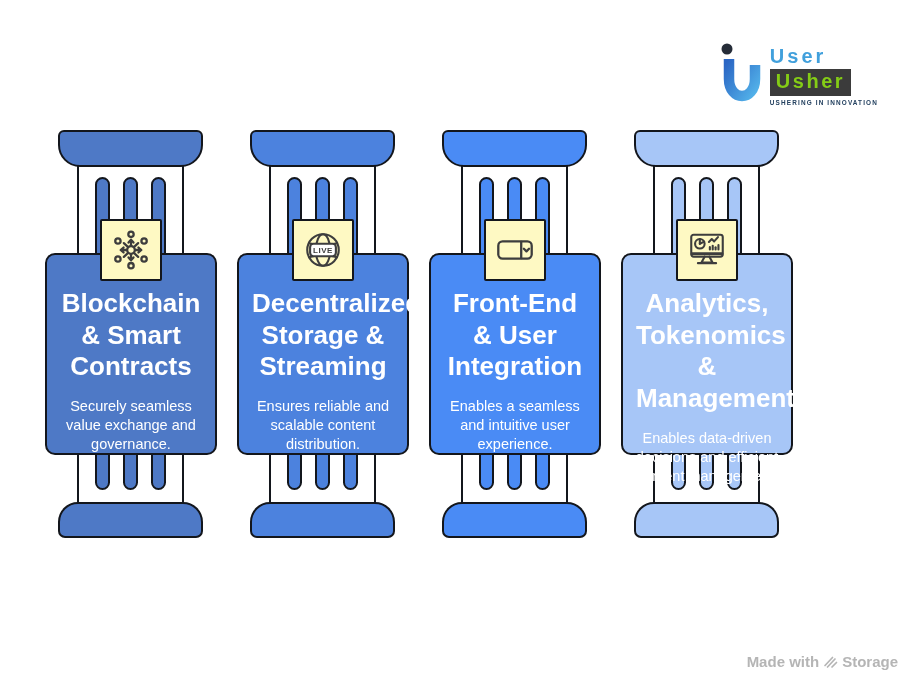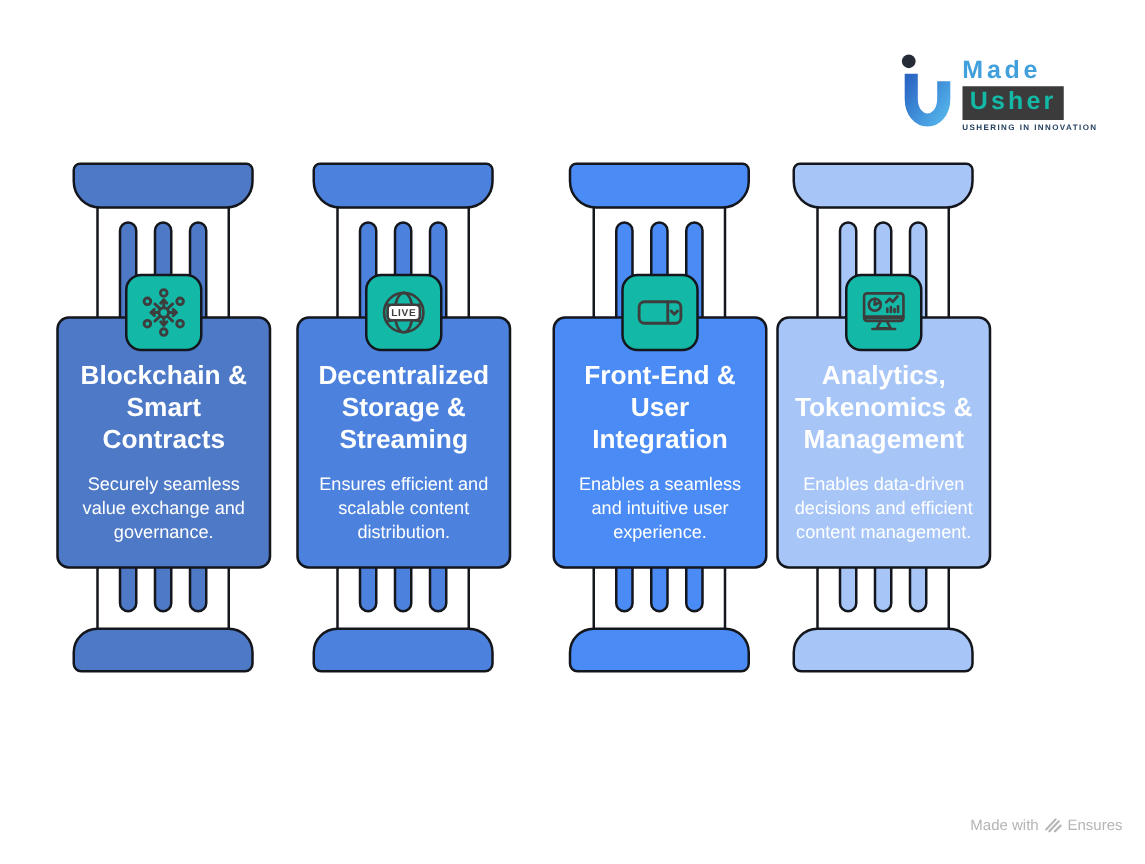--- a/index.html
+++ b/index.html
@@ -6,71 +6,71 @@
   html,body { background:#fff; }
   .canvas {
     position:relative; width:916px; height:691px; background:#ffffff;
     font-family:"Liberation Sans", sans-serif; overflow:hidden;
   }
 
   
   .logo { position:absolute; top:40px; right:38px; display:flex; align-items:flex-start; gap:5px; }
   .logo-text { display:flex; flex-direction:column; align-items:flex-start; padding-top:6px; }
   .logo-idea { font-size:20px; font-weight:bold; color:#41A0DC; letter-spacing:3px; line-height:1; }
-  .logo-usher-box { margin-top:3px; background:#3b3b3b; color:#14b8a6; font-size:20px; font-weight:bold;
+  .logo-usher-box { margin-top:3px; background:#3b3b3b; color:#84cc16; font-size:20px; font-weight:bold;
                     letter-spacing:2.5px; line-height:1.15; padding:1px 6px 3px 6px; }
   .logo-tagline { margin-top:3px; font-size:6.4px; font-weight:bold; color:#23405f; letter-spacing:1.15px; }
 
   
   .pillar { position:absolute; top:130px; width:172px; height:408px; }
-  .pillar-1 { left:45px; }  .pillar-2 { left:237px; }  .pillar-3 { left:442px; }  .pillar-4 { left:621px; }
+  .pillar-1 { left:45px; }  .pillar-2 { left:237px; }  .pillar-3 { left:429px; }  .pillar-4 { left:621px; }
 
   .capital { position:absolute; left:13px; top:0; width:145px; height:37px;
              background:var(--pc); border:2px solid #13161c; border-radius:6px 6px 22px 22px; z-index:3; }
   .shaft   { position:absolute; left:32px; top:33px; width:107px; height:342px;
              background:#fff; border-left:2px solid #13161c; border-right:2px solid #13161c; z-index:1; }
   .flute   { position:absolute; top:47px; width:15px; height:313px;
              background:var(--pc); border:2px solid #13161c; border-radius:9px; z-index:2; }
   .flute.f1 { left:50px; } .flute.f2 { left:78px; } .flute.f3 { left:106px; }
   .base    { position:absolute; left:13px; top:372px; width:145px; height:36px;
              background:var(--pc); border:2px solid #13161c; border-radius:20px 20px 7px 7px; z-index:3; }
 
   .card { position:absolute; left:0; top:123px; width:172px; height:202px;
           background:var(--pc); border:2px solid #13161c; border-radius:10px; z-index:4;
           text-align:center; color:#fff; }
-  .card-title { margin:33px 13px 0 13px; font-size:21px; font-weight:bold; line-height:1.22; }
+  .card-title { margin:33px 13px 0 13px; font-size:26px; font-weight:bold; line-height:1.22; }
   .card-desc  { margin:14px 9px 0 9px; font-size:14.5px; line-height:1.32; }
 
   .icon-box { position:absolute; left:55px; top:89px; width:62px; height:62px;
-              background:#14b8a6; border:2.5px solid #13161c; border-radius:13px; z-index:5;
+              background:#fef9c3; border:2.5px solid #13161c; border-radius:2px; z-index:5;
               display:flex; align-items:center; justify-content:center; }
   .icon-box svg { display:block; }
 
   
   .footer { position:absolute; top:653px; right:18px; display:flex; align-items:center; gap:4px;
-            color:#b5b5b5; font-size:12px; }
+            color:#b5b5b5; font-size:15px;font-weight:bold; }
 </style>
 </head>
 <body>
 
 <div class="canvas">
 
   <div class="logo">
     <svg width="46" height="62" viewBox="0 0 46 62">
       <defs>
         <linearGradient id="ug" x1="0" y1="0" x2="1" y2="1">
           <stop offset="0" stop-color="#2b66c4"></stop>
           <stop offset="1" stop-color="#53b3ea"></stop>
         </linearGradient>
       </defs>
       <circle cx="8" cy="9" r="5.5" fill="#252c38"></circle>
       <path d="M10,19 V39 C10,50 16.5,56 23,56 C29.5,56 36,50 36,39 V25" fill="none" stroke="url(#ug)" stroke-width="10.5"></path>
     </svg>
     <div class="logo-text">
-      <div class="logo-idea">Made</div>
+      <div class="logo-idea">User</div>
       <div class="logo-usher-box">Usher</div>
       <div class="logo-tagline">USHERING IN INNOVATION</div>
     </div>
   </div>
 
   <div class="pillar pillar-1" style="--pc: #4E79C6;">
     <div class="shaft"></div>
     <div class="flute f1"></div>
     <div class="flute f2"></div>
     <div class="flute f3"></div>
@@ -107,21 +107,21 @@
 
   <div class="pillar pillar-2" style="--pc: #4C82DE;">
     <div class="shaft"></div>
     <div class="flute f1"></div>
     <div class="flute f2"></div>
     <div class="flute f3"></div>
     <div class="capital"></div>
     <div class="base"></div>
     <div class="card">
       <div class="card-title">Decentralized Storage &amp; Streaming</div>
-      <div class="card-desc">Ensures efficient and scalable content distribution.</div>
+      <div class="card-desc">Ensures reliable and scalable content distribution.</div>
     </div>
     <div class="icon-box">
       <svg width="42" height="42" viewBox="0 0 44 44" fill="none" stroke="#3d3d3d" stroke-width="2.2" stroke-linecap="round" stroke-linejoin="round">
         <circle cx="22" cy="22" r="16.5"></circle>
         <ellipse cx="22" cy="22" rx="7.5" ry="16.5"></ellipse>
         <path d="M7.5,15 Q22,19.5 36.5,15"></path>
         <path d="M7.5,29.5 Q22,25 36.5,29.5"></path>
         <rect x="8.5" y="15.5" width="27" height="13" rx="3.5" fill="#ffffff"></rect>
         <text x="22" y="25" text-anchor="middle" font-size="8.4" font-weight="bold" letter-spacing="0.6" fill="#3d3d3d" stroke="none" font-family="Liberation Sans, sans-serif">LIVE</text>
       </svg>
@@ -177,16 +177,16 @@
     </div>
   </div>
 
   <div class="footer">
     <span>Made with</span>
     <svg width="15" height="14" viewBox="0 0 15 14" fill="none" stroke="#b5b5b5" stroke-width="1.7" stroke-linecap="round">
       <path d="M2,10.5 L9.5,2.5"></path>
       <path d="M4.5,12 L12,4"></path>
       <path d="M9,12 L13.5,7.5"></path>
     </svg>
-    <span>Ensures</span>
+    <span>Storage</span>
   </div>
 
 </div>
 
 </body></html>

